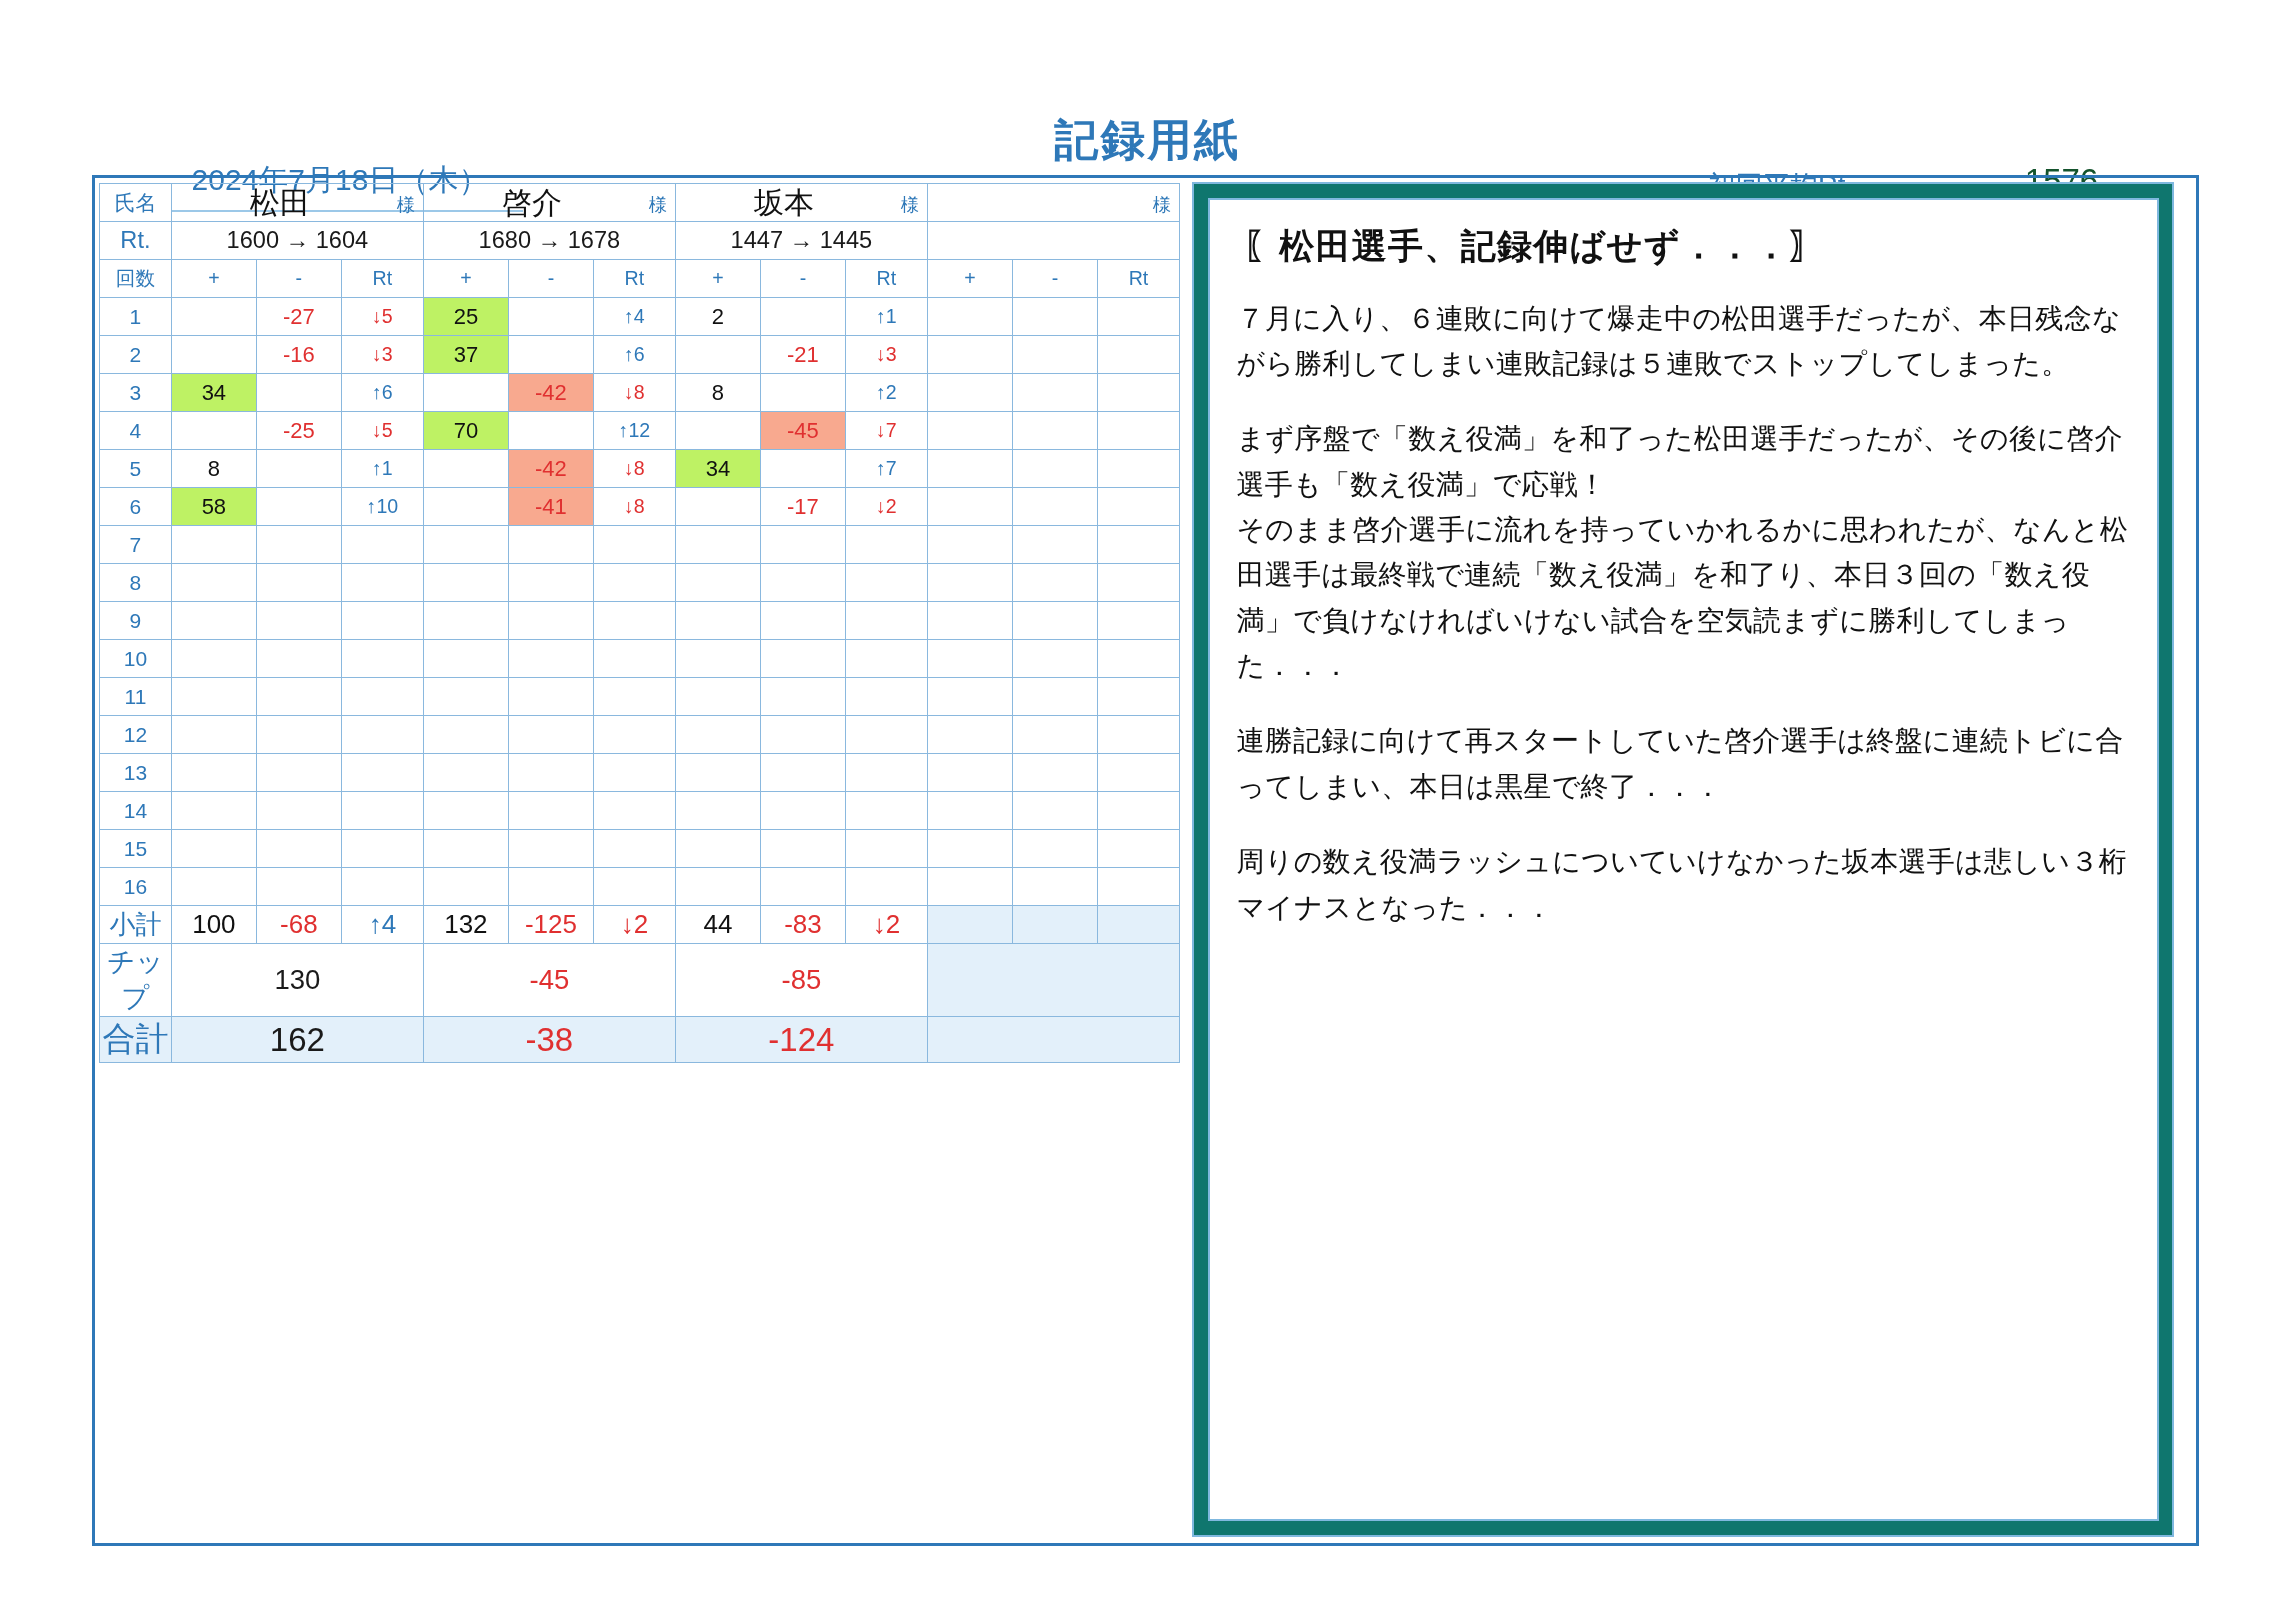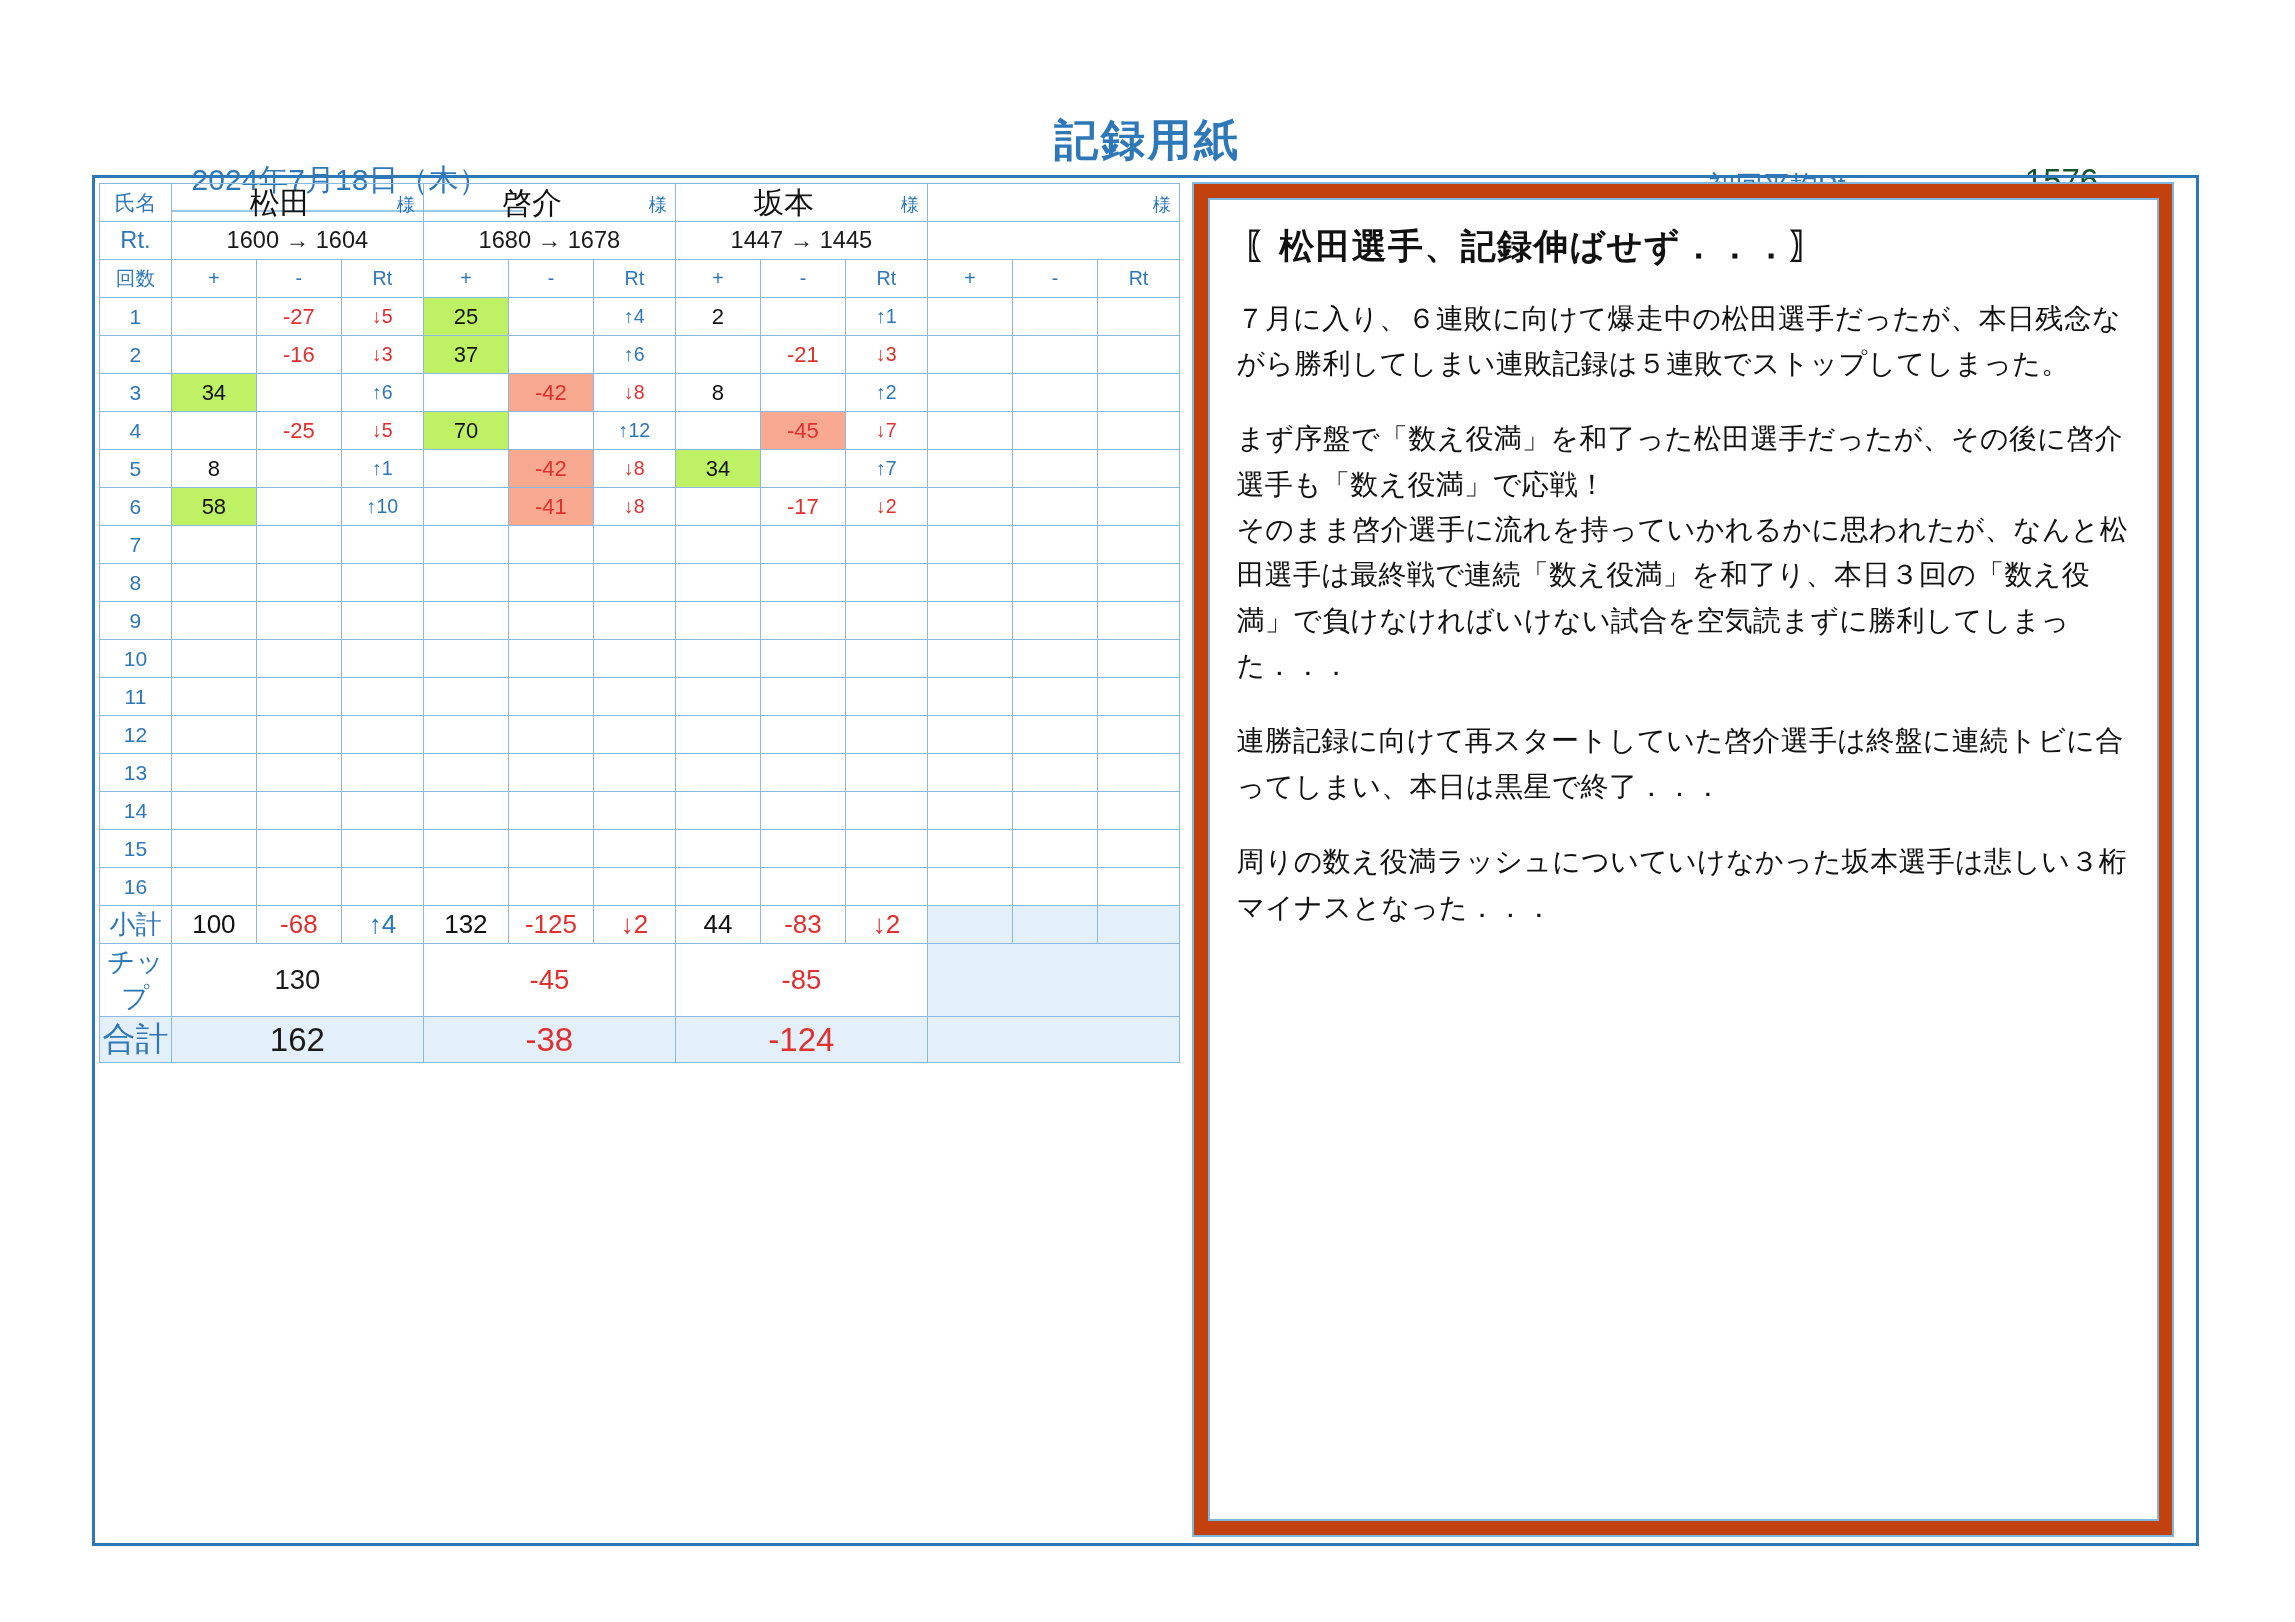--- a/index.html
+++ b/index.html
@@ -156,21 +156,21 @@
   .merged { text-align: center; }
   .neg { color: #e03030; }
 
   
   .comment-panel {
     position: absolute;
     left: 1192px;
     top: 182px;
     width: 982px;
     height: 1355px;
-    background: #c2410c;
+    background: #0f766e;
     border: 2.6px solid #7fb8df;
     box-sizing: border-box;
   }
   .comment-inner {
     position: absolute;
     left: 14.4px;
     top: 14.4px;
     width: 951px;
     height: 1323px;
     background: #ffffff;

